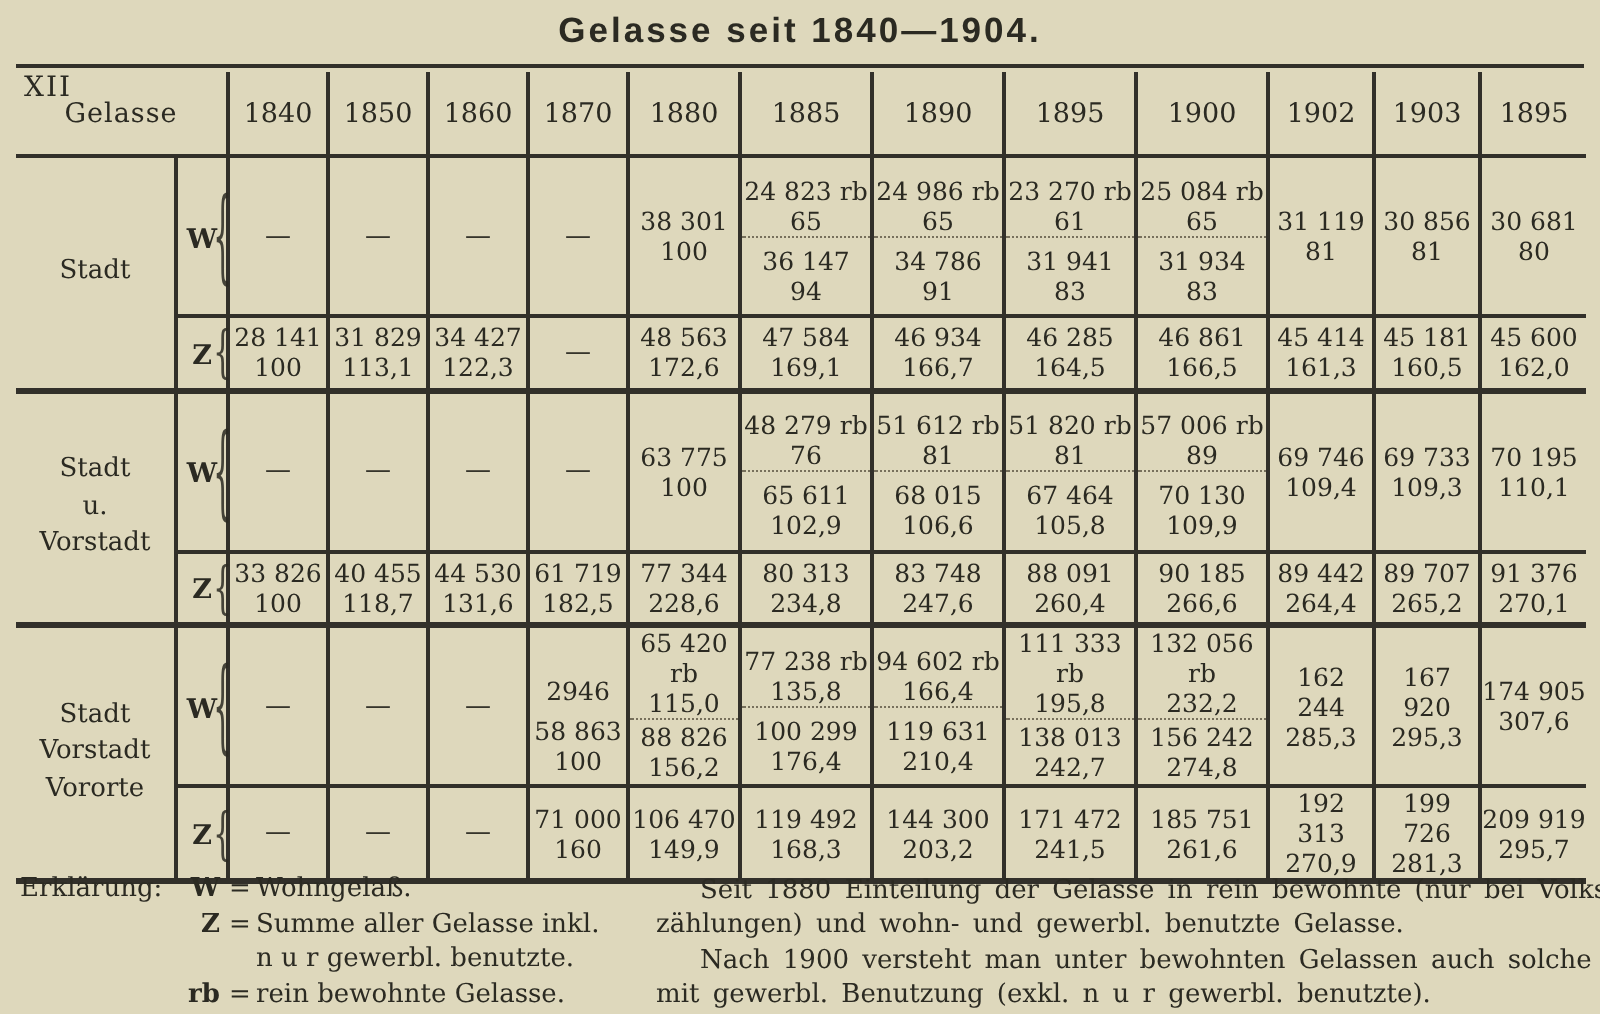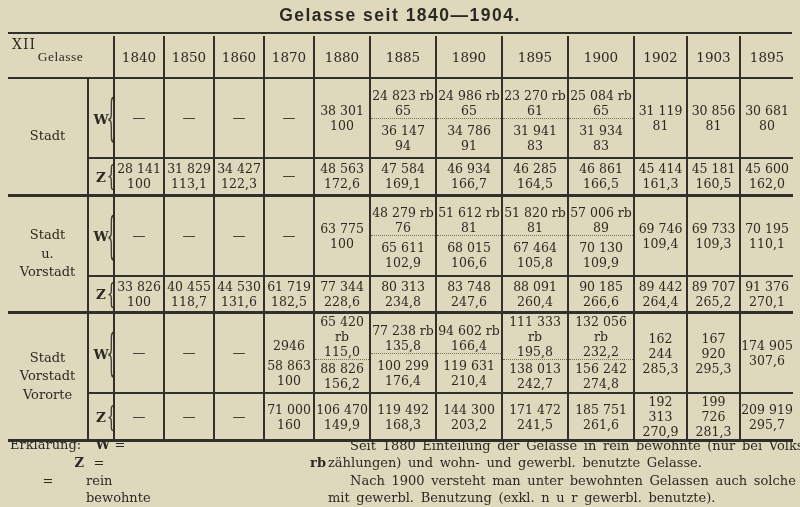--- a/index.html
+++ b/index.html
@@ -16,21 +16,21 @@
     font-size:17.5px;letter-spacing:1.5px;}
   .top-rule{position:absolute;top:32px;left:8px;right:8px;border-top:2.5px solid var(--rule);}
   
   table.gel{position:absolute;top:36px;left:8px;width:784px;border-collapse:collapse;
     table-layout:fixed;}
   th,td{padding:0;margin:0;font-weight:normal;text-align:center;vertical-align:middle;
     color:var(--ink);}
   tr.head-row{height:42px;}
   tr.head-row th{border-bottom:2.5px solid var(--rule);font-size:13.5px;}
   th.yh{border-left:2px solid var(--rule);}
-  th.corner{font-size:13.5px;letter-spacing:.5px;font-family:Liberation Serif, serif;}
+  th.corner{font-size:13.5px;letter-spacing:.5px;}
   tr.w-row{height:80px;}
   tr.z-row{height:37px;}
   tr.w-row td{border-bottom:2px solid var(--rule);}
   tr.z-row td{border-bottom:3px solid var(--rule);}
   th.row-label{border-bottom:3px solid var(--rule);font-size:13px;line-height:1.4;}
   td.cell,td.wz{border-left:2px solid var(--rule);}
   td.cell{font-size:12.5px;line-height:1.2;}
   .val{display:inline-block;}
   .dash{font-size:13px;}
   .split{height:78px;display:flex;flex-direction:column;}
@@ -321,24 +321,26 @@
         </tr>
       </tbody>
     </table>
 
   <div class="footer">
     <div class="legend">
       <div class="legend-grid">
         <span class="legend-head">Erklärung:</span>
         <span class="lsym">W</span>
         <span class="leq">=</span>
+        <span class="ltext">Wohngelaß.</span>
 
         <span></span>
         <span class="lsym">Z</span>
         <span class="leq">=</span>
+        <span class="ltext"><span>Summe aller Gelasse inkl.</span><br><span>n u r gewerbl. benutzte.</span></span>
 
         <span></span>
         <span class="lsym">rb</span>
         <span class="leq">=</span>
         <span class="ltext">rein bewohnte Gelasse.</span>
       </div>
     </div>
     <div class="notes">
       <div class="nline indent">Seit 1880 Einteilung der Gelasse in rein bewohnte (nur bei Volks-</div>
       <div class="nline">zählungen) und wohn- und gewerbl. benutzte Gelasse.</div>

